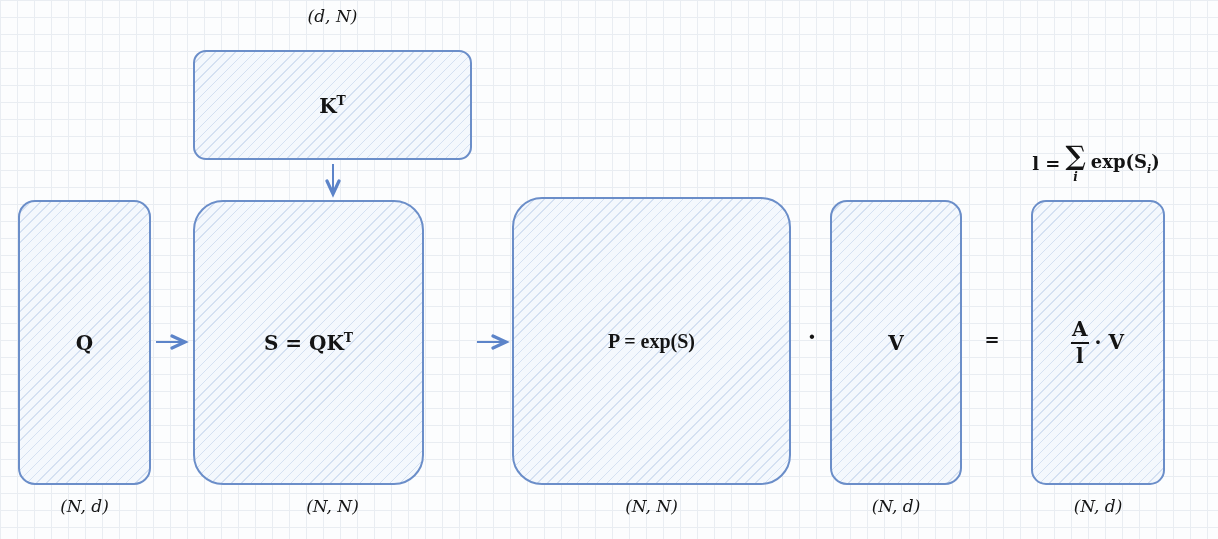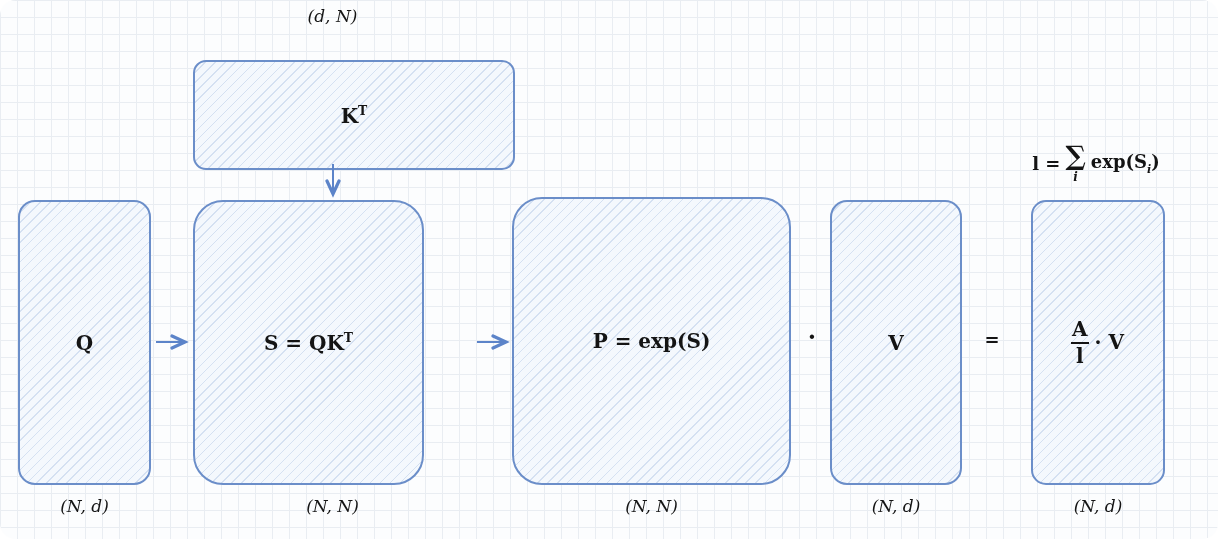--- a/index.html
+++ b/index.html
@@ -7,21 +7,20 @@
     width: 1218px; height: 539px; overflow: hidden;
     font-family: "DejaVu Serif", "Liberation Serif", serif;
   }
   .canvas {
     position: relative; width: 1218px; height: 539px;
     background-color: #fcfdfe;
     background-image:
       linear-gradient(to right, #e9edf2 1px, transparent 1px),
       linear-gradient(to bottom, #e9edf2 1px, transparent 1px);
     background-size: 17px 17px;
-    border-radius: 16px;
   }
   .node {
     position: absolute;
     box-sizing: border-box;
     border: 2px solid #6b8ec9;
     background-color: #f4f8fd;
     background-image: repeating-linear-gradient(
       135deg,
       rgba(140, 170, 215, 0.30) 0px,
       rgba(140, 170, 215, 0.30) 1px,
@@ -56,24 +55,24 @@
     font-weight: bold; font-size: 18px; color: #141414;
     text-align: center;
     display: flex; align-items: center; justify-content: center; gap: 5px;
   }
   .sum { display: inline-flex; flex-direction: column; align-items: center; line-height: 1; }
   .sum .sigma { font-size: 27px; line-height: 0.95; }
   .sum .ssub { font-size: 12px; font-style: italic; line-height: 1; margin-top: 2px; }
   .l-formula sub, .node sub { font-size: 0.62em; font-style: italic; }
 
   
-  .box-kt  { left: 193px; top: 60px;  width: 322px; height: 110px; border-radius: 13px; }
+  .box-kt  { left: 193px; top: 50px;  width: 279px; height: 110px; border-radius: 13px; }
   .box-q   { left: 18px;  top: 200px; width: 133px; height: 285px; border-radius: 17px; }
   .box-s   { left: 193px; top: 200px; width: 231px; height: 285px; border-radius: 30px; }
-  .box-p   { left: 512px; top: 197px; width: 279px; height: 288px; border-radius: 30px; }
+  .box-p   { left: 512px; top: 197px; width: 279px; height: 288px; border-radius: 30px; font-family: Liberation Serif, serif; }
   .box-v   { left: 830px; top: 200px; width: 132px; height: 285px; border-radius: 17px; }
   .box-out { left: 1031px; top: 200px; width: 134px; height: 285px; border-radius: 15px; }
 
   .dim-kt  { left: 193px; top: 6px;   width: 279px; }
   .dim-q   { left: 18px;  top: 496px; width: 133px; }
   .dim-s   { left: 193px; top: 496px; width: 279px; }
   .dim-p   { left: 512px; top: 496px; width: 279px; }
   .dim-v   { left: 830px; top: 496px; width: 132px; }
   .dim-out { left: 1031px; top: 496px; width: 134px; }
 

